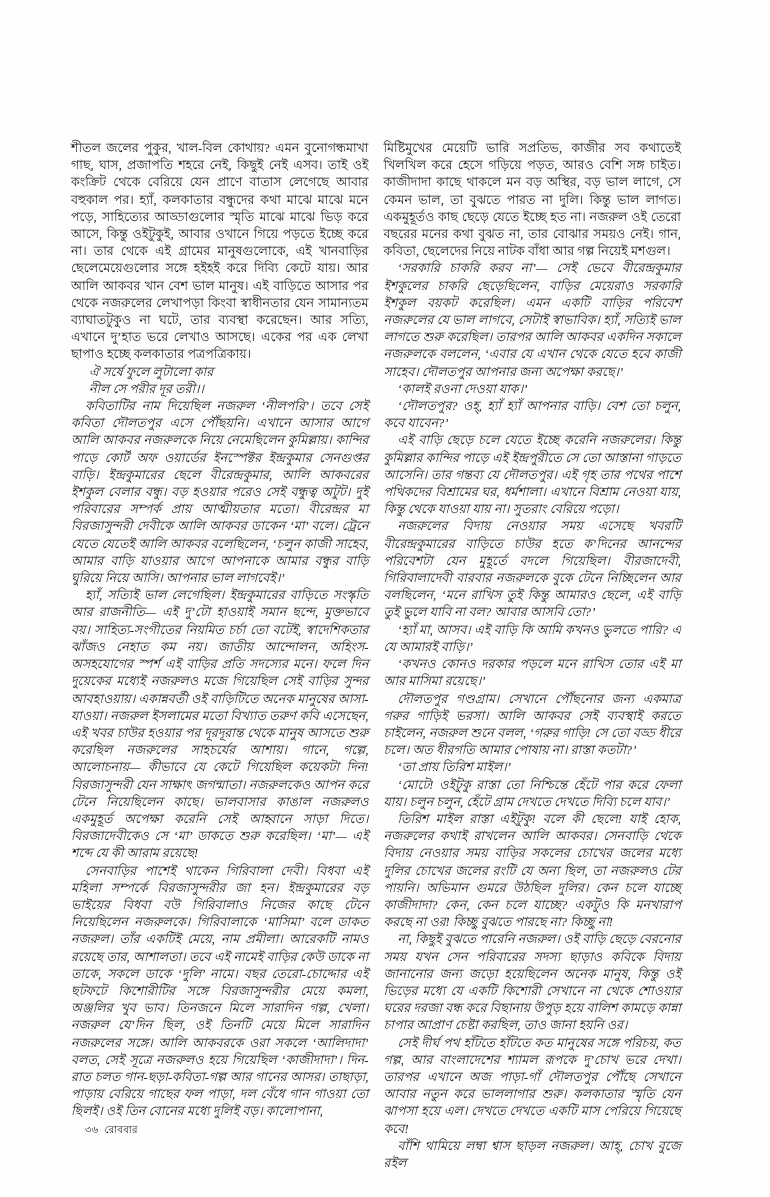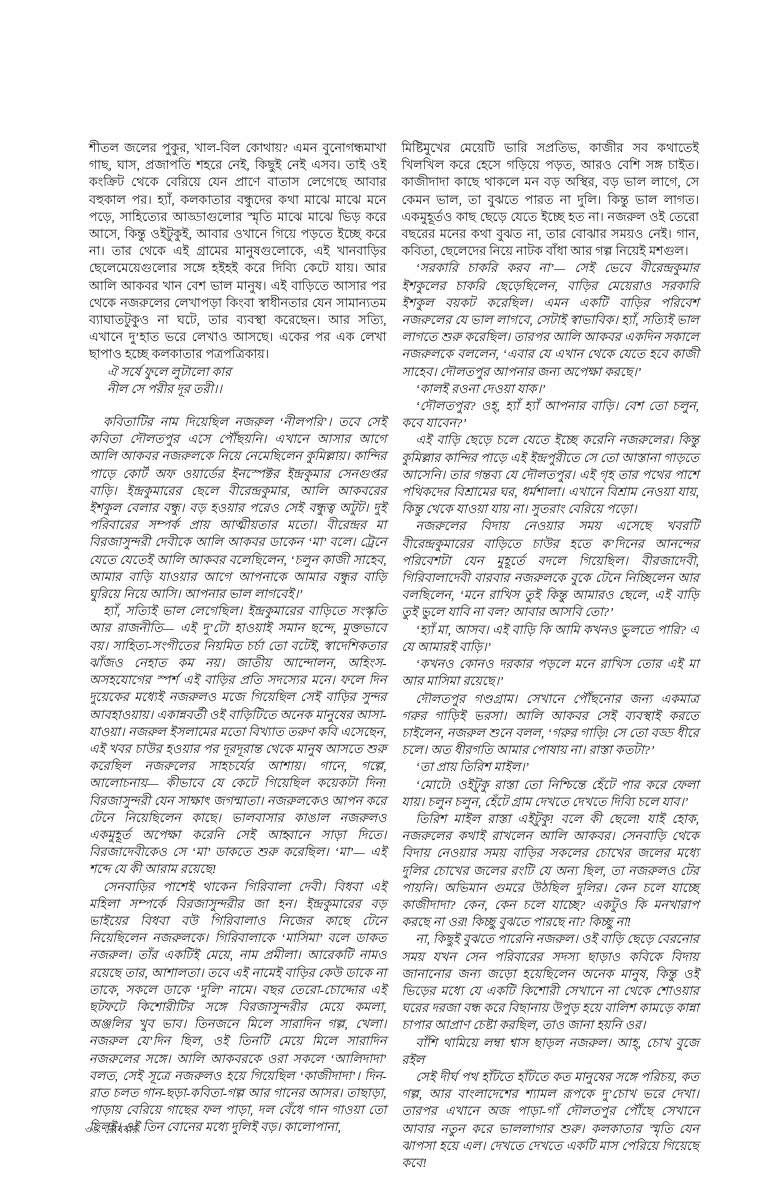--- a/index.html
+++ b/index.html
@@ -12,41 +12,41 @@
     width: 770px;
     height: 1197px;
     background: #fefefe;
     overflow: hidden;
     font-family: "Liberation Serif", "DejaVu Serif", serif;
     color: #1a1a1a;
   }
   .content {
     position: absolute;
     top: 140px;
-    left: 89px;
+    left: 71px;
     width: 610px;
     display: flex;
     gap: 15px;
   }
   .col {
     flex: 1 1 0;
     font-size: 12.6px;
     line-height: 17.2px;
     text-align: justify;
   }
   .col p {
     margin: 0;
     padding: 0;
   }
   .col p.indent {
     text-indent: 14px;
     font-style: italic;
   }
   .poem {
-    margin: 0 0 16px 18px;
+    margin: 0 0 0 18px;
     font-style: italic;
   }
   .poem div {
     text-indent: 0;
   }
   .footer {
     position: absolute;
     left: 85px;
     top: 1122px;
     font-size: 10px;
@@ -80,22 +80,22 @@
       <p class="indent">‘দৌলতপুর? ওহ্‌, হ্যাঁ হ্যাঁ আপনার বাড়ি। বেশ তো চলুন, কবে যাবেন?’</p>
       <p class="indent">এই বাড়ি ছেড়ে চলে যেতে ইচ্ছে করেনি নজরুলের। কিন্তু কুমিল্লার কান্দির পাড়ে এই ইন্দ্রপুরীতে সে তো আস্তানা গাড়তে আসেনি। তার গন্তব্য যে দৌলতপুর। এই গৃহ তার পথের পাশে পথিকদের বিশ্রামের ঘর, ধর্মশালা। এখানে বিশ্রাম নেওয়া যায়, কিন্তু থেকে যাওয়া যায় না। সুতরাং বেরিয়ে পড়ো।</p>
       <p class="indent">নজরুলের বিদায় নেওয়ার সময় এসেছে খবরটি বীরেন্দ্রকুমারের বাড়িতে চাউর হতে ক’দিনের আনন্দের পরিবেশটা যেন মুহূর্তে বদলে গিয়েছিল। বীরজাদেবী, গিরিবালাদেবী বারবার নজরুলকে বুকে টেনে নিচ্ছিলেন আর বলছিলেন, ‘মনে রাখিস তুই কিন্তু আমারও ছেলে, এই বাড়ি তুই ভুলে যাবি না বল? আবার আসবি তো?’</p>
       <p class="indent">‘হ্যাঁ মা, আসব। এই বাড়ি কি আমি কখনও ভুলতে পারি? এ যে আমারই বাড়ি।’</p>
       <p class="indent">‘কখনও কোনও দরকার পড়লে মনে রাখিস তোর এই মা আর মাসিমা রয়েছে।’</p>
       <p class="indent">দৌলতপুর গণ্ডগ্রাম। সেখানে পৌঁছনোর জন্য একমাত্র গরুর গাড়িই ভরসা। আলি আকবর সেই ব্যবস্থাই করতে চাইলেন, নজরুল শুনে বলল, ‘গরুর গাড়ি! সে তো বড্ড ধীরে চলে। অত ধীরগতি আমার পোষায় না। রাস্তা কতটা?’</p>
       <p class="indent">‘তা প্রায় তিরিশ মাইল।’</p>
       <p class="indent">‘মোটে! ওইটুকু রাস্তা তো নিশ্চিন্তে হেঁটে পার করে ফেলা যায়। চলুন চলুন, হেঁটে গ্রাম দেখতে দেখতে দিব্যি চলে যাব।’</p>
       <p class="indent">তিরিশ মাইল রাস্তা এইটুকু! বলে কী ছেলে! যাই হোক, নজরুলের কথাই রাখলেন আলি আকবর। সেনবাড়ি থেকে বিদায় নেওয়ার সময় বাড়ির সকলের চোখের জলের মধ্যে দুলির চোখের জলের রংটি যে অন্য ছিল, তা নজরুলও টের পায়নি। অভিমান গুমরে উঠছিল দুলির। কেন চলে যাচ্ছে কাজীদাদা? কেন, কেন চলে যাচ্ছে? একটুও কি মনখারাপ করছে না ওর! কিচ্ছু বুঝতে পারছে না? কিচ্ছু না!</p>
       <p class="indent">না, কিছুই বুঝতে পারেনি নজরুল। ওই বাড়ি ছেড়ে বেরনোর সময় যখন সেন পরিবারের সদস্য ছাড়াও কবিকে বিদায় জানানোর জন্য জড়ো হয়েছিলেন অনেক মানুষ, কিন্তু ওই ভিড়ের মধ্যে যে একটি কিশোরী সেখানে না থেকে শোওয়ার ঘরের দরজা বন্ধ করে বিছানায় উপুড় হয়ে বালিশ কামড়ে কান্না চাপার আপ্রাণ চেষ্টা করছিল, তাও জানা হয়নি ওর।</p>
+      <p class="indent">সেই দীর্ঘ পথ হাঁটতে হাঁটতে কত মানুষের সঙ্গে পরিচয়, কত গল্প, আর বাংলাদেশের শ্যামল রূপকে দু’চোখ ভরে দেখা। তারপর এখানে অজ পাড়া-গাঁ দৌলতপুর পৌঁছে সেখানে আবার নতুন করে ভাললাগার শুরু। কলকাতার স্মৃতি যেন ঝাপসা হয়ে এল। দেখতে দেখতে একটি মাস পেরিয়ে গিয়েছে কবে!</p>
       <p class="indent">বাঁশি থামিয়ে লম্বা শ্বাস ছাড়ল নজরুল। আহ্‌, চোখ বুজে রইল</p>
-      <p class="indent">সেই দীর্ঘ পথ হাঁটতে হাঁটতে কত মানুষের সঙ্গে পরিচয়, কত গল্প, আর বাংলাদেশের শ্যামল রূপকে দু’চোখ ভরে দেখা। তারপর এখানে অজ পাড়া-গাঁ দৌলতপুর পৌঁছে সেখানে আবার নতুন করে ভাললাগার শুরু। কলকাতার স্মৃতি যেন ঝাপসা হয়ে এল। দেখতে দেখতে একটি মাস পেরিয়ে গিয়েছে কবে!</p>
     </div>
 
   </div>
 
   <div class="footer">
     <span>৩৬</span><span class="sep"></span><span>রোববার</span>
   </div>
 
 </div>
 

